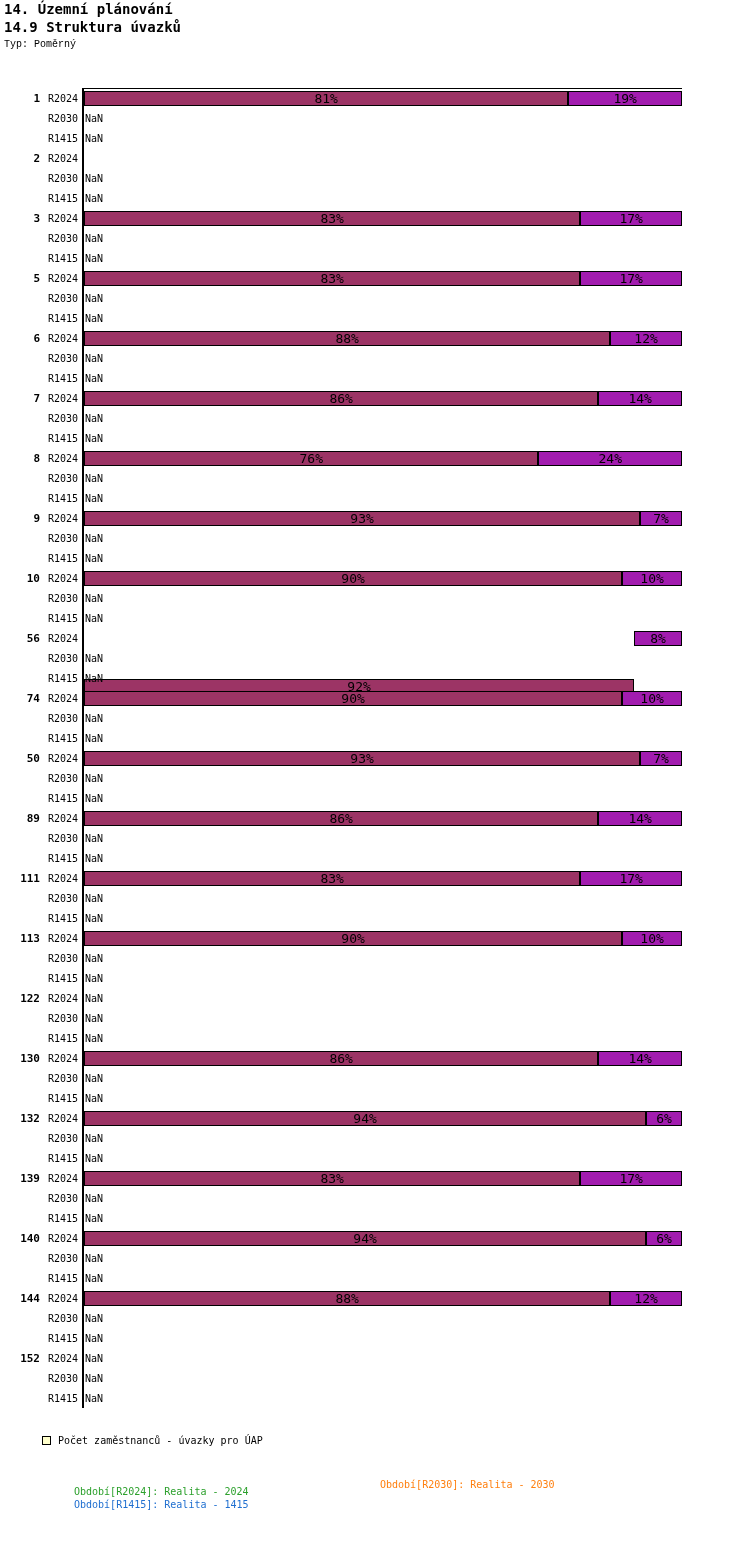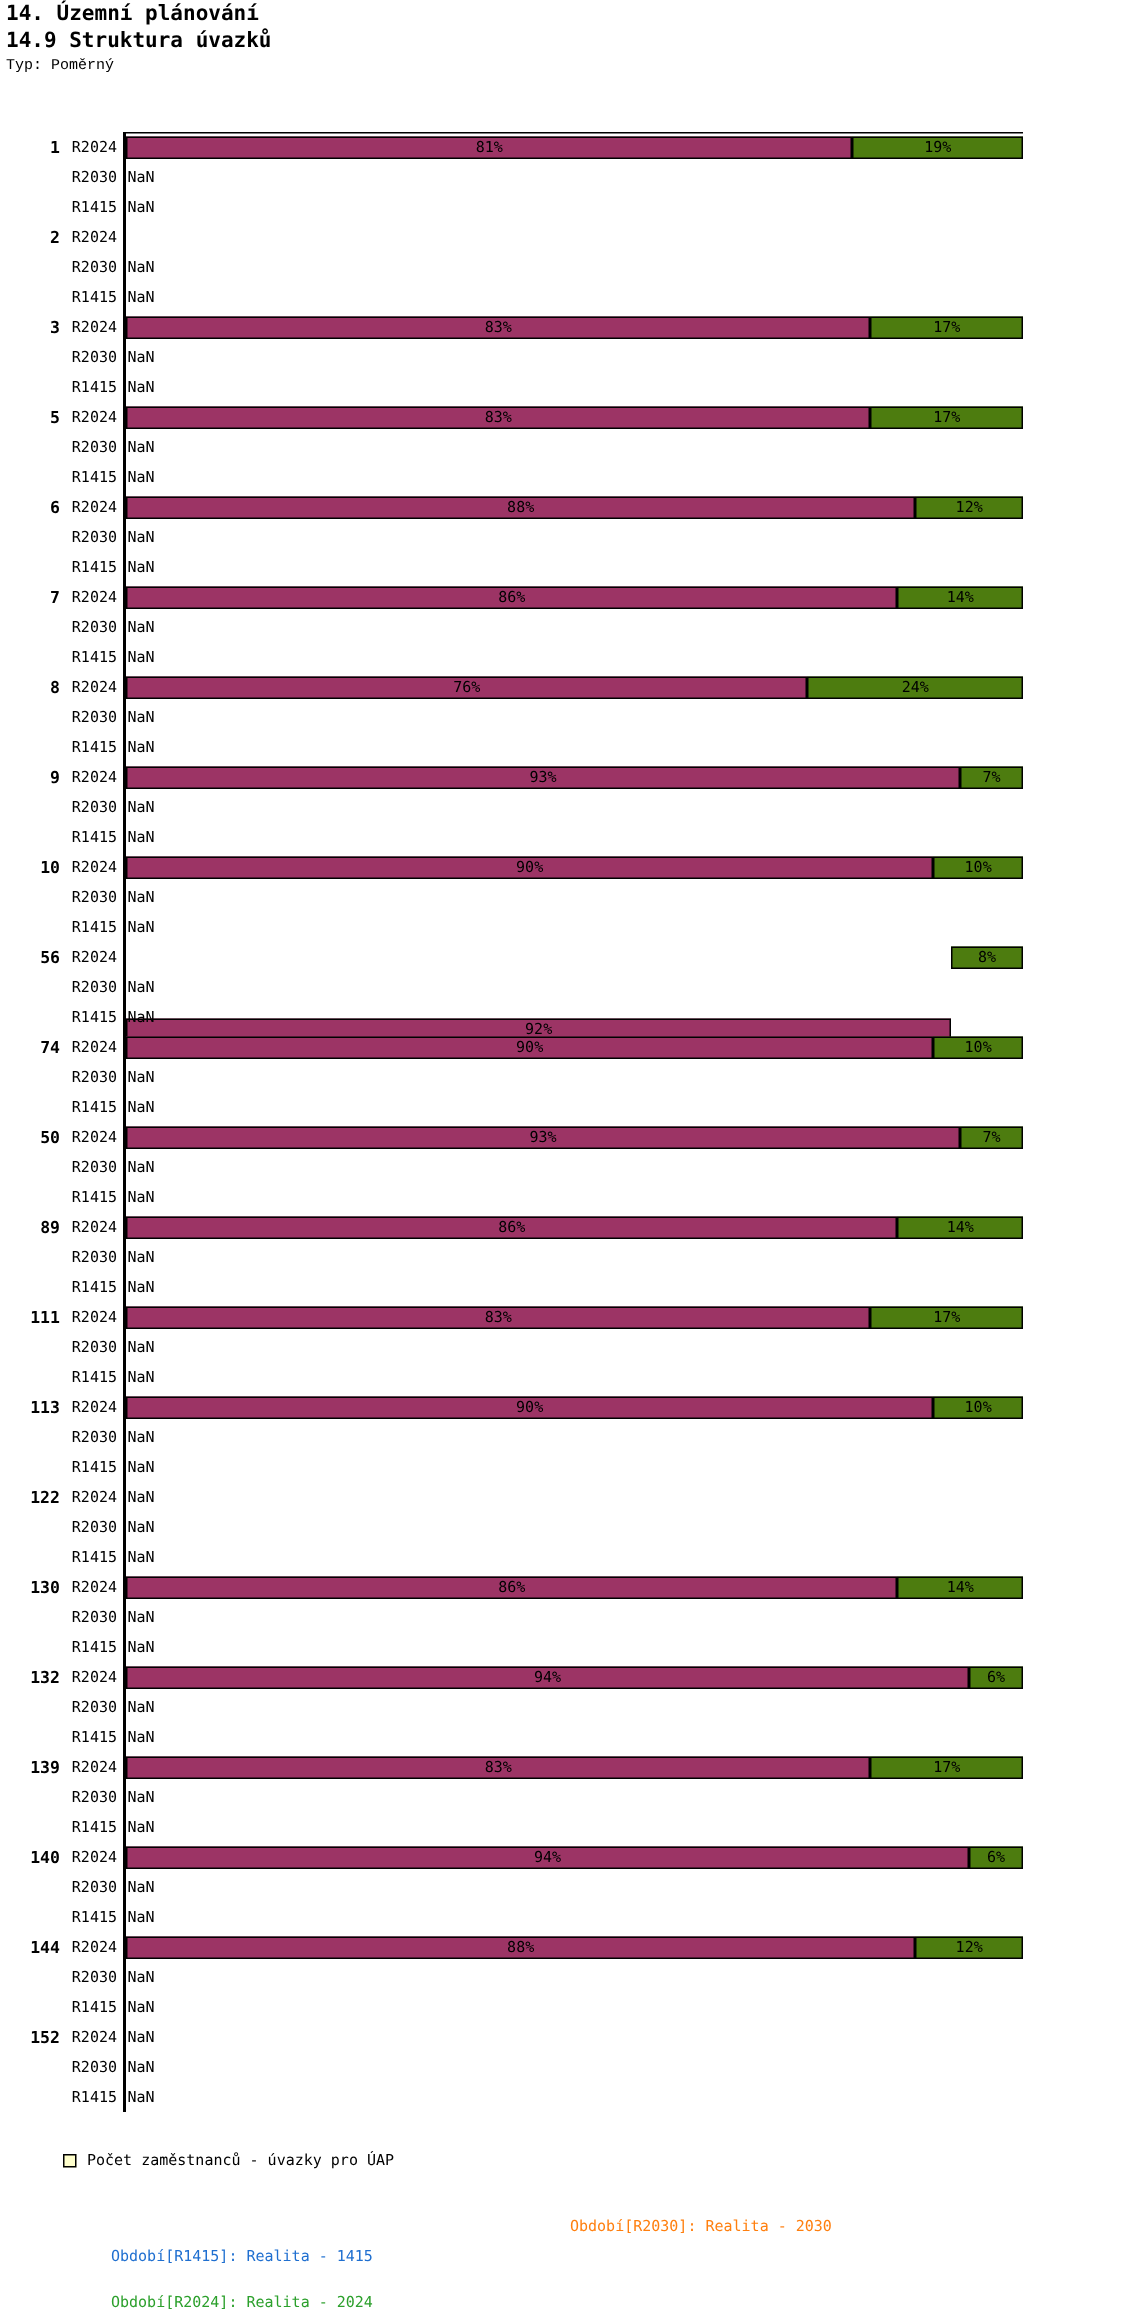--- a/index.html
+++ b/index.html
@@ -97,28 +97,28 @@
     top: 3px;
     height: 15px;
     width: 598px;
   }
   .bar {
     position: absolute;
     top: 0;
     height: 15px;
     box-sizing: border-box;
     border: 1px solid #000000;
-    font-size: 10px;
+    font-size: 13px;
     line-height: 13px;
     text-align: center;
     overflow: hidden;
     white-space: nowrap;
   }
   .bar-a { background: #9c3465; }
-  .bar-b { background: #4d7c0f; }
+  .bar-b { background: #a21caf; }
   .nan {
     position: absolute;
     left: 85px;
     top: 4px;
     font-size: 10px;
     line-height: 13px;
     white-space: nowrap;
   }
 
   
@@ -156,21 +156,21 @@
     left: 0px;
     top: 1478px;
     width: 750px;
   }
   .period-item {
     position: absolute;
     font-size: 10px;
     line-height: 14px;
     white-space: nowrap;
   }
-  .p0 { left: 74px; top: 7px; margin-top: 44px; }
+  .p0 { left: 74px; top: 7px; }
   .p1 { left: 380px; top: 0px; }
   .p2 { left: 74px; top: 20px; }
 </style>
 </head>
 <body>
 
 <div id="title-block">
   <div class="title-main">14. Územní plánování</div>
   <div class="title-sub">14.9 Struktura úvazků</div>
   <div class="title-type">Typ: Poměrný</div>

